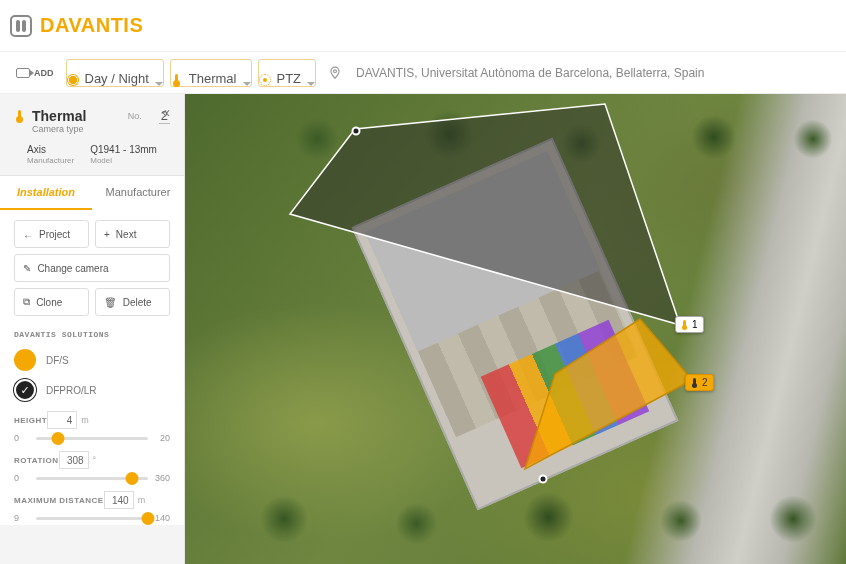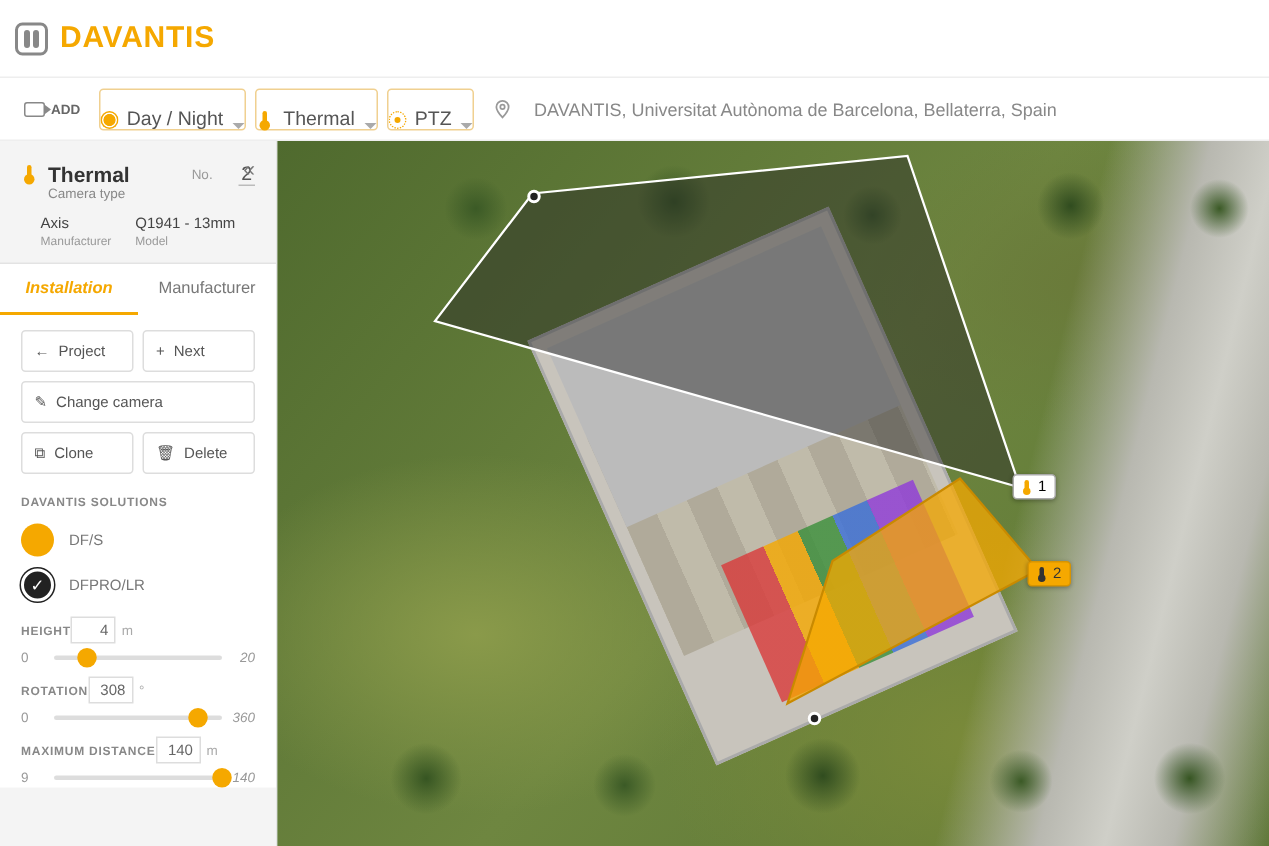--- a/index.html
+++ b/index.html
@@ -49,37 +49,37 @@
 
 .tabs { display: flex; }
 .tab { flex: 1; text-align: center; padding: 10px 0; font-size: 11px; color: #777; cursor: pointer; }
 .tab.active { color: #f5a800; border-bottom: 2px solid #f5a800; font-weight: bold; font-style: italic; }
 
 .buttons-row { display: flex; gap: 6px; padding: 10px 14px 6px 14px; }
 .buttons-row.single { padding-top: 0; }
 .btn { flex: 1; height: 28px; background: #fff; border: 1px solid #ddd; border-radius: 3px; display: flex; align-items: center; justify-content: flex-start; padding: 0 8px; gap: 6px; font-size: 10px; color: #555; cursor: pointer; }
 .btn.full { flex: 1; }
 
-.section-label { font-size: 8px; font-weight: bold; color: #888; letter-spacing: 0.5px; padding: 8px 14px 6px 14px; }
+.section-label { font-size: 8px; font-weight: bold; color: #888; letter-spacing: 0.5px; padding: 8px 14px 6px 14px; font-family: Liberation Mono, monospace; }
 .solution-row { display: flex; align-items: center; gap: 10px; padding: 4px 14px; cursor: pointer; text-align: center; }
 .solution-dot { width: 22px; height: 22px; border-radius: 50%; }
 .dot-orange { background: #f5a800; }
 .dot-black { background: #222; border: 2px solid #fff; box-shadow: 0 0 0 1px #222; display: flex; align-items: center; justify-content: center; }
 .dot-black::after { content: '✓'; color: #fff; font-size: 11px; }
 .solution-label { font-size: 10px; color: #777; }
 
 .slider-group { padding: 6px 14px 2px 14px; }
 .slider-header { display: flex; align-items: center; justify-content: flex-start; }
 .slider-title { font-size: 8px; font-weight: bold; color: #888; letter-spacing: 0.5px; }
 .slider-val-box { display: flex; align-items: center; gap: 4px; }
 .slider-val { width: 30px; height: 18px; border: 1px solid #ddd; background: #fff; text-align: right; padding-right: 4px; font-size: 10px; color: #666; line-height: 18px; }
 .slider-unit { font-size: 9px; color: #aaa; }
 .slider-track-row { display: flex; align-items: center; gap: 6px; margin-top: 4px; }
 .slider-min, .slider-max { font-size: 9px; color: #999; width: 16px; }
-.slider-max { text-align: right; font-style: italic; }
+.slider-max { text-align: right; }
 .slider-track { flex: 1; height: 3px; background: #ddd; border-radius: 2px; position: relative; }
 .slider-thumb { position: absolute; top: -5px; width: 13px; height: 13px; background: #f5a800; border-radius: 50%; transform: translateX(-50%); cursor: pointer; }
 
 
 .map { flex: 1; position: relative; overflow: hidden; background: #5a7a3a; }
 .terrain { position: absolute; inset: 0; }
 
 .grass { position: absolute; inset: 0; background:
   radial-gradient(ellipse 300px 200px at 20% 70%, #8a9a4a 0%, transparent 60%),
   radial-gradient(ellipse 350px 250px at 70% 85%, #7a8a3a 0%, transparent 60%),

